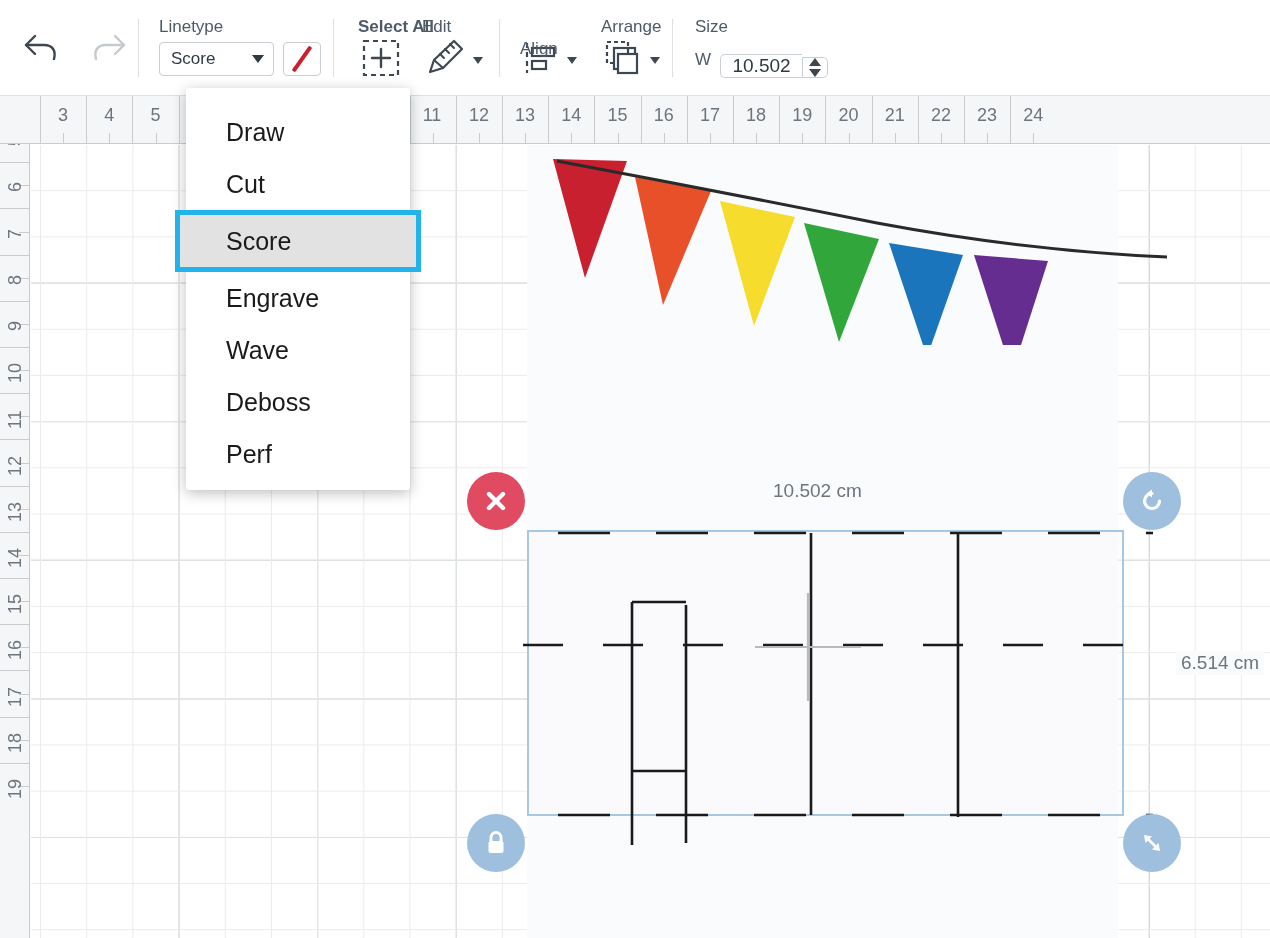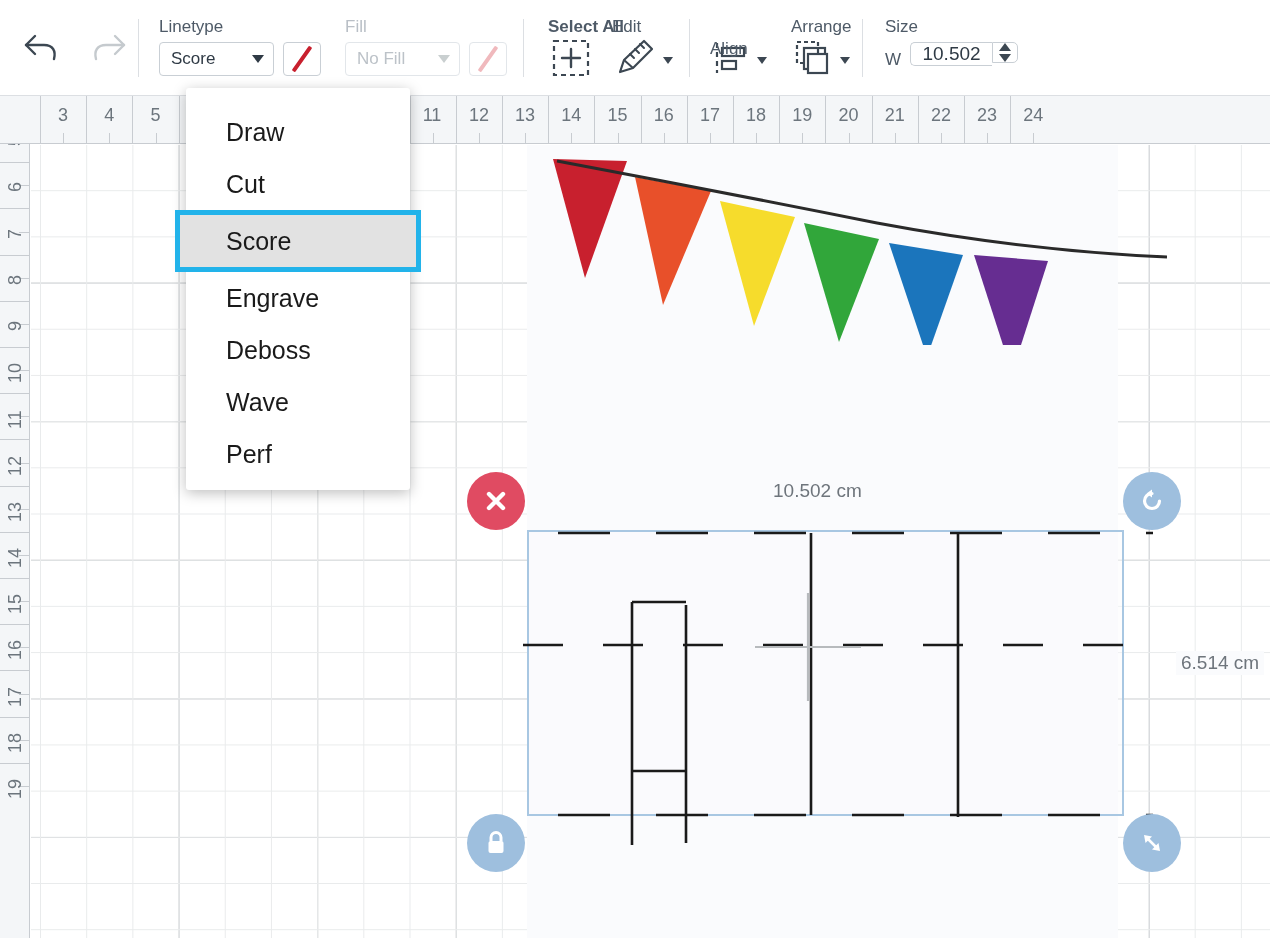--- a/index.html
+++ b/index.html
@@ -92,21 +92,21 @@
   .g-arrange { padding-left: 14px; padding-right: 10px; justify-content: flex-end; }
   .g-arrange .glabel { left: 14px; }
   .g-flip { padding-left: 16px; padding-right: 16px; }
   .g-flip .glabel { left: 16px; }
 
   
   .g-size { padding-left: 20px; }
   .g-size .glabel { left: 20px; }
   .size-row { margin-top: 24px; display: flex; align-items: center; gap: 9px; }
   .w-label { font-size: 17px; color: #4e5a67; }
-  .num-wrap { display: flex; align-items: flex-start; height: 36px; }
+  .num-wrap { display: flex; align-items: flex-end; height: 36px; }
   .num-input {
     width: 82px; border: 1px solid #c9cfd5; border-right: none;
     border-radius: 5px 0 0 5px; font-size: 19px; color: #2f3a45;
     padding: 0 8px; text-align: center; outline: none;
     font-family: "Liberation Sans", sans-serif; background:#fff;
   }
   .spinner {
     width: 26px; border: 1px solid #c9cfd5; border-radius: 0 5px 5px 0;
     background: #fff; display: flex; flex-direction: column;
     align-items: center; justify-content: center; gap: 3px; cursor: pointer;
@@ -242,32 +242,20 @@
         <div class="select-box">
           <span class="sel-txt">Score</span>
           <span class="caret"></span>
         </div>
         <div class="swatch-btn">
           <span class="slash"></span>
         </div>
       </div>
     </div>
 
-    <div class="tb-group g-fill">
-      <div class="glabel dim">Fill</div>
-      <div class="ctl-row">
-        <div class="select-box dim">
-          <span class="sel-txt">No Fill</span>
-          <span class="caret dim"></span>
-        </div>
-        <div class="swatch-btn dim">
-          <span class="slash"></span>
-        </div>
-      </div>
-    </div>
 
     <div class="tb-sep"></div>
 
     <div class="tb-group g-selall">
       <div class="glabel">Select All</div>
       <div class="tool-icon-row">
         <span>
           <svg width="46" height="46" viewBox="0 0 46 46">
             <rect x="6" y="6" width="34" height="34" fill="none" stroke="#3c4752" stroke-width="2.2" stroke-dasharray="5,4"></rect>
             <path d="M23 14 L23 32 M14 23 L32 23" stroke="#3c4752" stroke-width="2.4" stroke-linecap="round"></path>
@@ -514,18 +502,18 @@
         <path d="M22 22 L14 20.5 L20.5 14 Z" fill="#fff"></path>
       </svg>
     </div>
   </div>
 
   <div class="menu" id="linetypeMenu">
       <div class="menu-item">Draw</div>
       <div class="menu-item">Cut</div>
       <div class="menu-item selected">Score</div>
       <div class="menu-item">Engrave</div>
+      <div class="menu-item">Wave</div>
       <div class="menu-item">Deboss</div>
-      <div class="menu-item">Wave</div>
       <div class="menu-item">Perf</div>
     </div>
 
 </div>
 
 </body></html>

